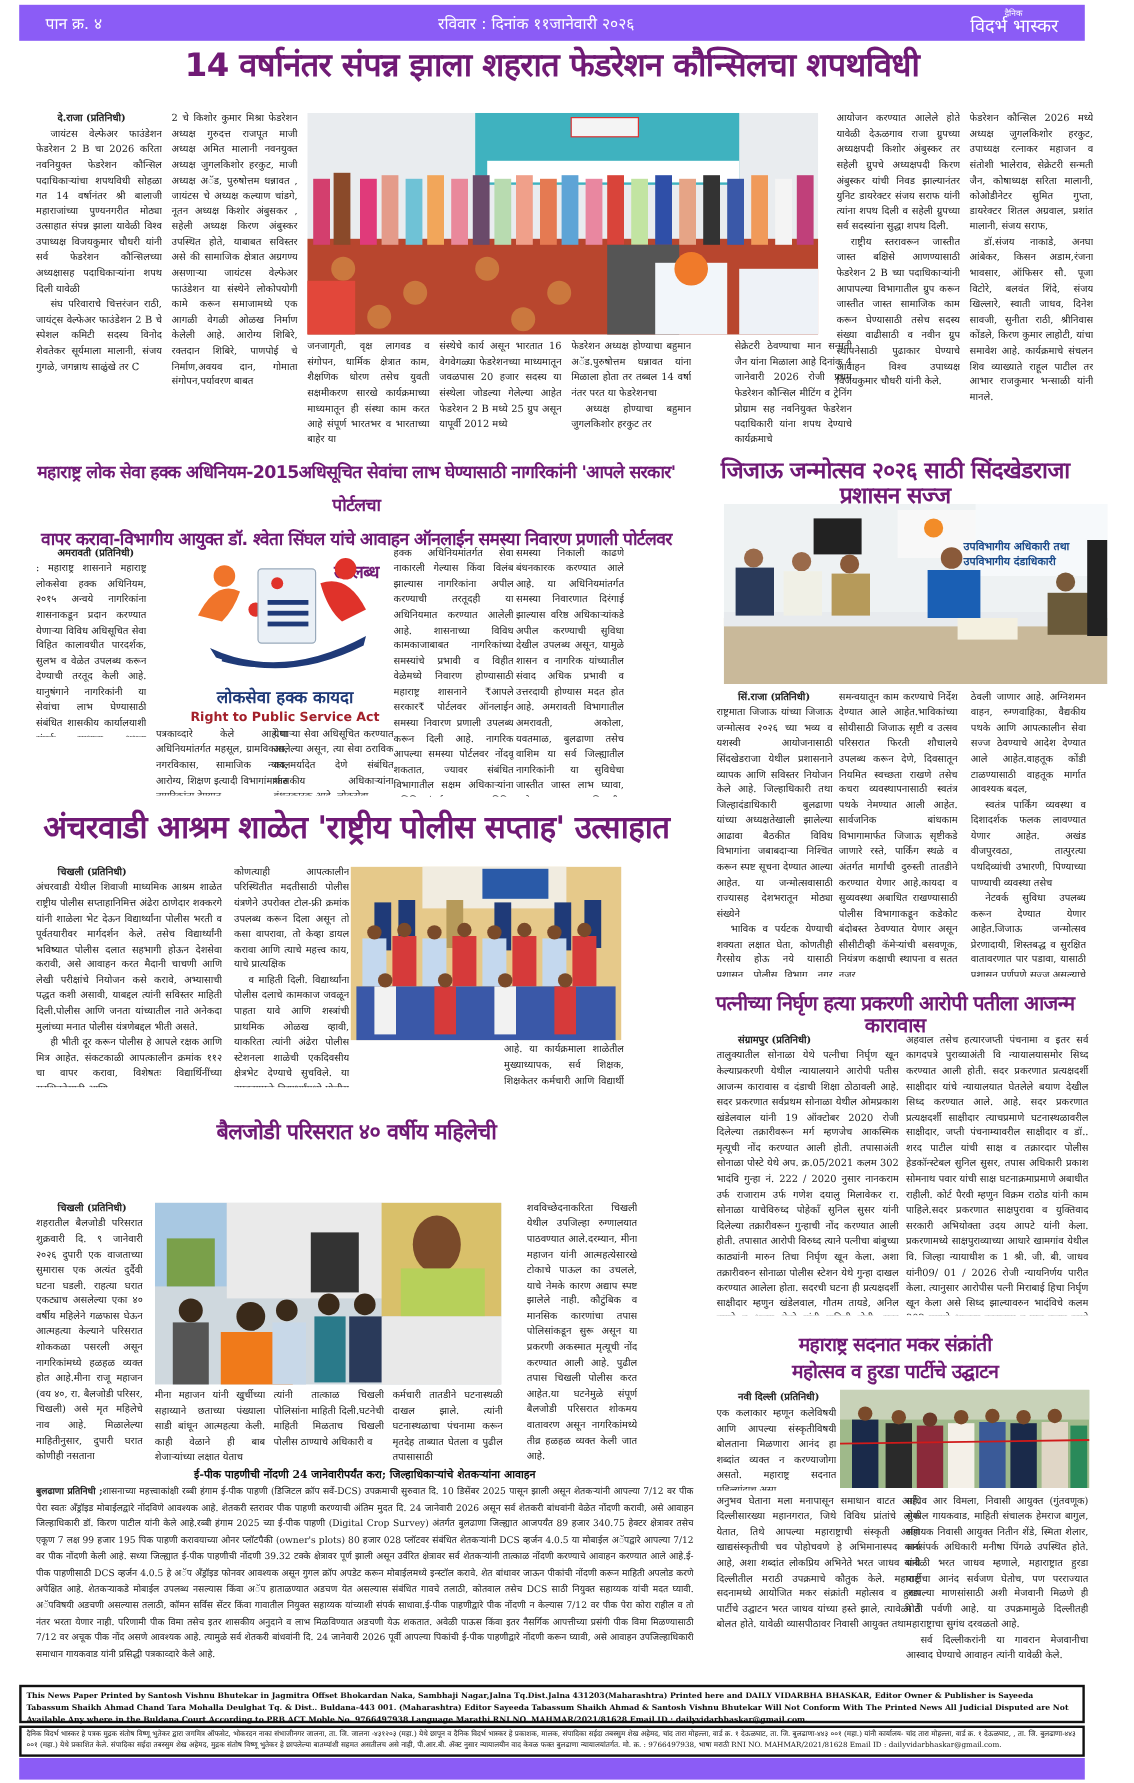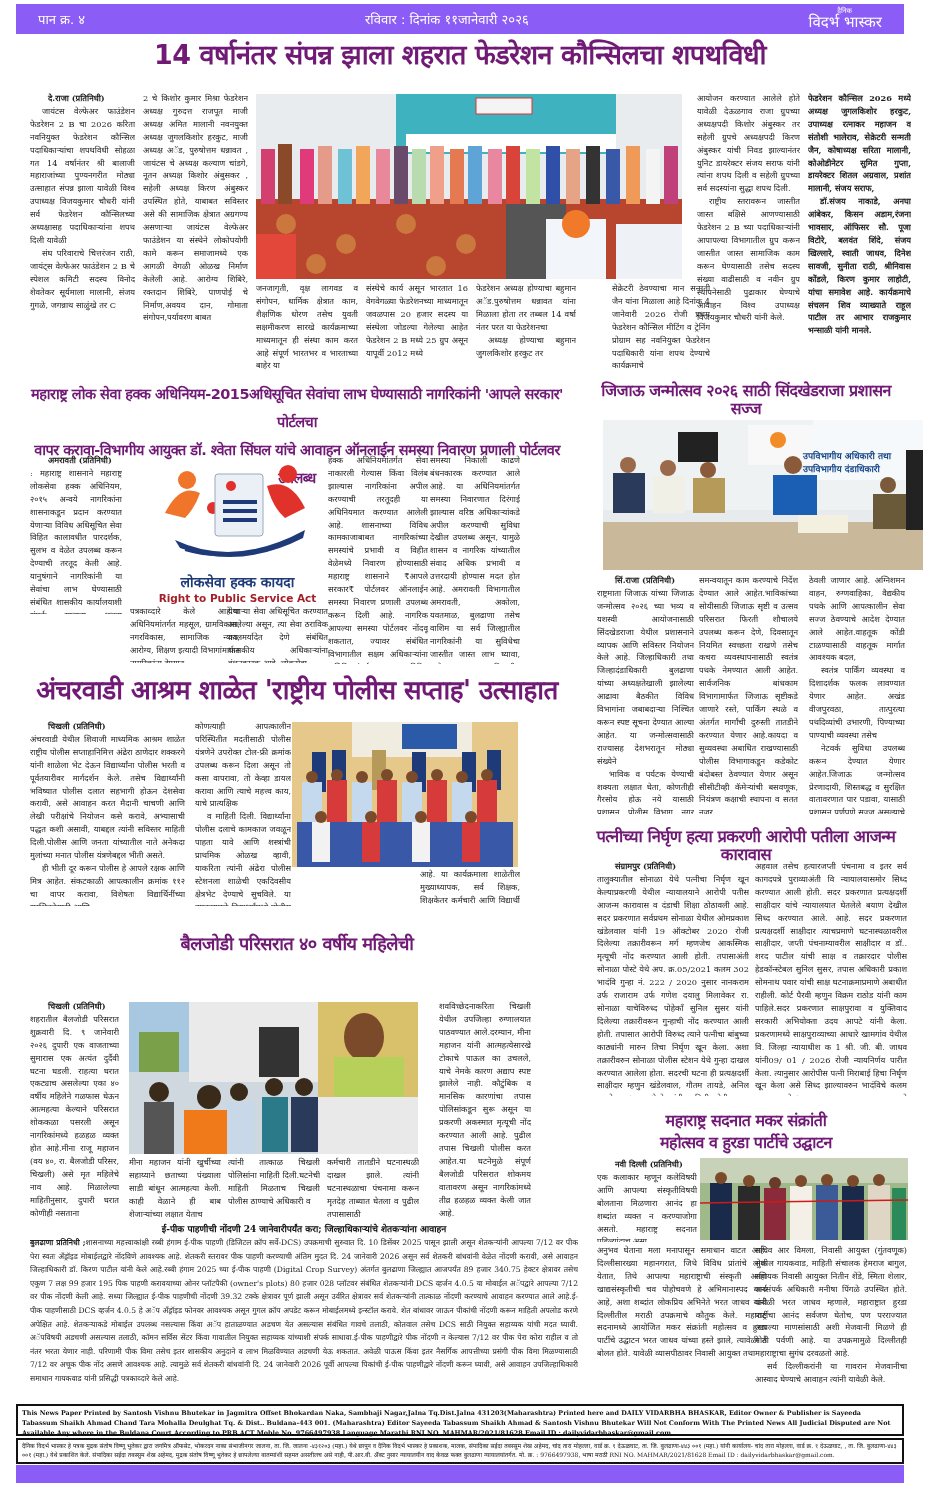--- a/index.html
+++ b/index.html
@@ -99,21 +99,21 @@
   <div>फेडरेशन अध्यक्ष होण्याचा बहुमान अॅड.पुरुषोत्तम धन्नावत यांना मिळाला होता तर तब्बल 14 वर्षा नंतर परत या फेडरेशनचा</div>
   <p>अध्यक्ष होण्याचा बहुमान जुगलकिशोर हरकुट तर</p>
 </div>
 <div class="abs col" style="left:612px;top:282px;width:98px;height:90px;">
     <div>सेक्रेटरी ठेवण्याचा मान सन्मती जैन यांना मिळाला आहे दिनांक 4 जानेवारी 2026 रोजी प्रथम फेडरेशन कौन्सिल मीटिंग व ट्रेनिंग प्रोग्राम सह नवनियुक्त फेडरेशन पदाधिकारी यांना शपथ देण्याचे कार्यक्रमाचे</div>
   </div>
 <div class="abs col" style="left:697px;top:92px;width:103px;height:280px;">
   <div>आयोजन करण्यात आलेले होते यावेळी देऊळगाव राजा ग्रुपच्या अध्यक्षपदी किशोर अंबुस्कर तर सहेली ग्रुपचे अध्यक्षपदी किरण अंबुस्कर यांची निवड झाल्यानंतर युनिट डायरेक्टर संजय सराफ यांनी त्यांना शपथ दिली व सहेली ग्रुपच्या सर्व सदस्यांना सुद्धा शपथ दिली.</div>
   <p>राष्ट्रीय स्तरावरून जास्तीत जास्त बक्षिसे आणण्यासाठी फेडरेशन 2 B च्या पदाधिकाऱ्यांनी आपापल्या विभागातील ग्रुप करून जास्तीत जास्त सामाजिक काम करून घेण्यासाठी तसेच सदस्य संख्या वाढीसाठी व नवीन ग्रुप स्थापनेसाठी पुढाकार घेण्याचे आवाहन विश्व उपाध्यक्ष विजयकुमार चौधरी यांनी केले.</p>
 </div>
-<div class="abs col" style="left:808px;top:92px;width:103px;height:280px;font-weight:bold;">
+<div class="abs col" style="left:808px;top:92px;width:103px;height:280px;">
   <div>फेडरेशन कौन्सिल 2026 मध्ये अध्यक्ष जुगलकिशोर हरकुट, उपाध्यक्ष रत्नाकर महाजन व संतोशी भालेराव, सेक्रेटरी सन्मती जैन, कोषाध्यक्ष सरिता मालानी, कोओडीनेटर सुमित गुप्ता, डायरेक्टर शितल अग्रवाल, प्रशांत मालानी, संजय सराफ,</div>
   <p>डॉ.संजय नाकाडे, अनघा आंबेकर, किसन अडाम,रंजना भावसार, ऑफिसर सौ. पूजा विटोरे, बलवंत शिंदे, संजय खिल्लारे, स्वाती जाधव, दिनेश सावजी, सुनीता राठी, श्रीनिवास कोंडले, किरण कुमार लाहोटी, यांचा समावेश आहे. कार्यक्रमाचे संचलन शिव व्याख्याते राहूल पाटील तर आभार राजकुमार भन्साळी यांनी मानले.</p>
 </div>
 
 <div class="abs head" style="left:16px;top:380px;width:562px;font-size:14.5px;line-height:28px;font-weight:bold;">
   <div>महाराष्ट्र लोक सेवा हक्क अधिनियम-2015अधिसूचित सेवांचा लाभ घेण्यासाठी नागरिकांनी 'आपले सरकार' पोर्टलचा</div>
   <div>वापर करावा-विभागीय आयुक्त डॉ. श्वेता सिंघल यांचे आवाहन ऑनलाईन समस्या निवारण प्रणाली पोर्टलवर उपलब्ध</div>
 </div>
 <div class="abs col" style="left:30px;top:454px;width:92px;height:160px;">
   <span class="dl">अमरावती (प्रतिनिधी)</span>
@@ -143,21 +143,21 @@
 <div class="abs col" style="left:228px;top:605px;width:100px;height:58px;">
     <div>येणाऱ्या सेवा अधिसूचित करण्यात आलेल्या असून, त्या सेवा ठराविक कालमर्यादेत देणे संबंधित शासकीय अधिकाऱ्यांना बंधनकारक आहे. लोकसेवा</div>
   </div>
 <div class="abs col" style="left:328px;top:454px;width:100px;height:210px;">
     <div>हक्क अधिनियमांतर्गत सेवा नाकारली गेल्यास किंवा विलंब झाल्यास नागरिकांना अपील करण्याची तरतूदही या अधिनियमात करण्यात आलेली आहे. शासनाच्या विविध कामकाजाबाबत नागरिकांच्या समस्यांचे प्रभावी व विहीत वेळेमध्ये निवारण होण्यासाठी महाराष्ट्र शासनाने ₹आपले सरकार₹ पोर्टलवर ऑनलाईन समस्या निवारण प्रणाली उपलब्ध करून दिली आहे. नागरिक आपल्या समस्या पोर्टलवर नोंदवू शकतात, ज्यावर संबंधित विभागातील सक्षम अधिकाऱ्यांना अधिनियमांतर्गत विहित कालावधीत कार्यवाही करून</div>
   </div>
 <div class="abs col" style="left:430px;top:454px;width:90px;height:210px;">
     <div>समस्या निकाली काढणे बंधनकारक करण्यात आले आहे. या अधिनियमांतर्गत समस्या निवारणात दिरंगाई झाल्यास वरिष्ठ अधिकाऱ्यांकडे अपील करण्याची सुविधा देखील उपलब्ध असून, यामुळे शासन व नागरिक यांच्यातील संवाद अधिक प्रभावी व उत्तरदायी होण्यास मदत होत आहे. अमरावती विभागातील अमरावती, अकोला, यवतमाळ, बुलढाणा तसेच वाशिम या सर्व जिल्ह्यातील नागरिकांनी या सुविधेचा जास्तीत जास्त लाभ घ्यावा, असे आवाहन विभागीय आयुक्त डॉ. सिंघल यांनी केले आहे.</div>
   </div>
 
-<div class="abs head" style="left:588px;top:382px;width:316px;font-size:16px;">जिजाऊ जन्मोत्सव २०२६ साठी सिंदखेडराजा प्रशासन सज्ज</div>
+<div class="abs head" style="left:588px;top:382px;width:316px;font-size:19px;">जिजाऊ जन्मोत्सव २०२६ साठी सिंदखेडराजा प्रशासन सज्ज</div>
 <div class="abs photo" style="left:587px;top:420px;width:320px;height:150px;margin-left:16px;">
   <svg width="320" height="150" viewBox="0 0 320 150">
     <rect width="320" height="150" fill="#eef2f3"></rect>
     <rect x="75" y="12" width="40" height="30" fill="#222"></rect>
     <rect x="145" y="5" width="70" height="40" fill="#f8f8f8"></rect>
     <circle cx="175" cy="20" r="8" fill="#f28c28"></circle>
     <rect x="210" y="0" width="110" height="60" fill="#f6f9fb"></rect>
     <rect x="0" y="95" width="320" height="55" fill="#c9b99a"></rect>
     <rect x="0" y="90" width="320" height="12" fill="#e8ebee"></rect>
     <circle cx="25" cy="45" r="8" fill="#9a6a4a"></circle>

